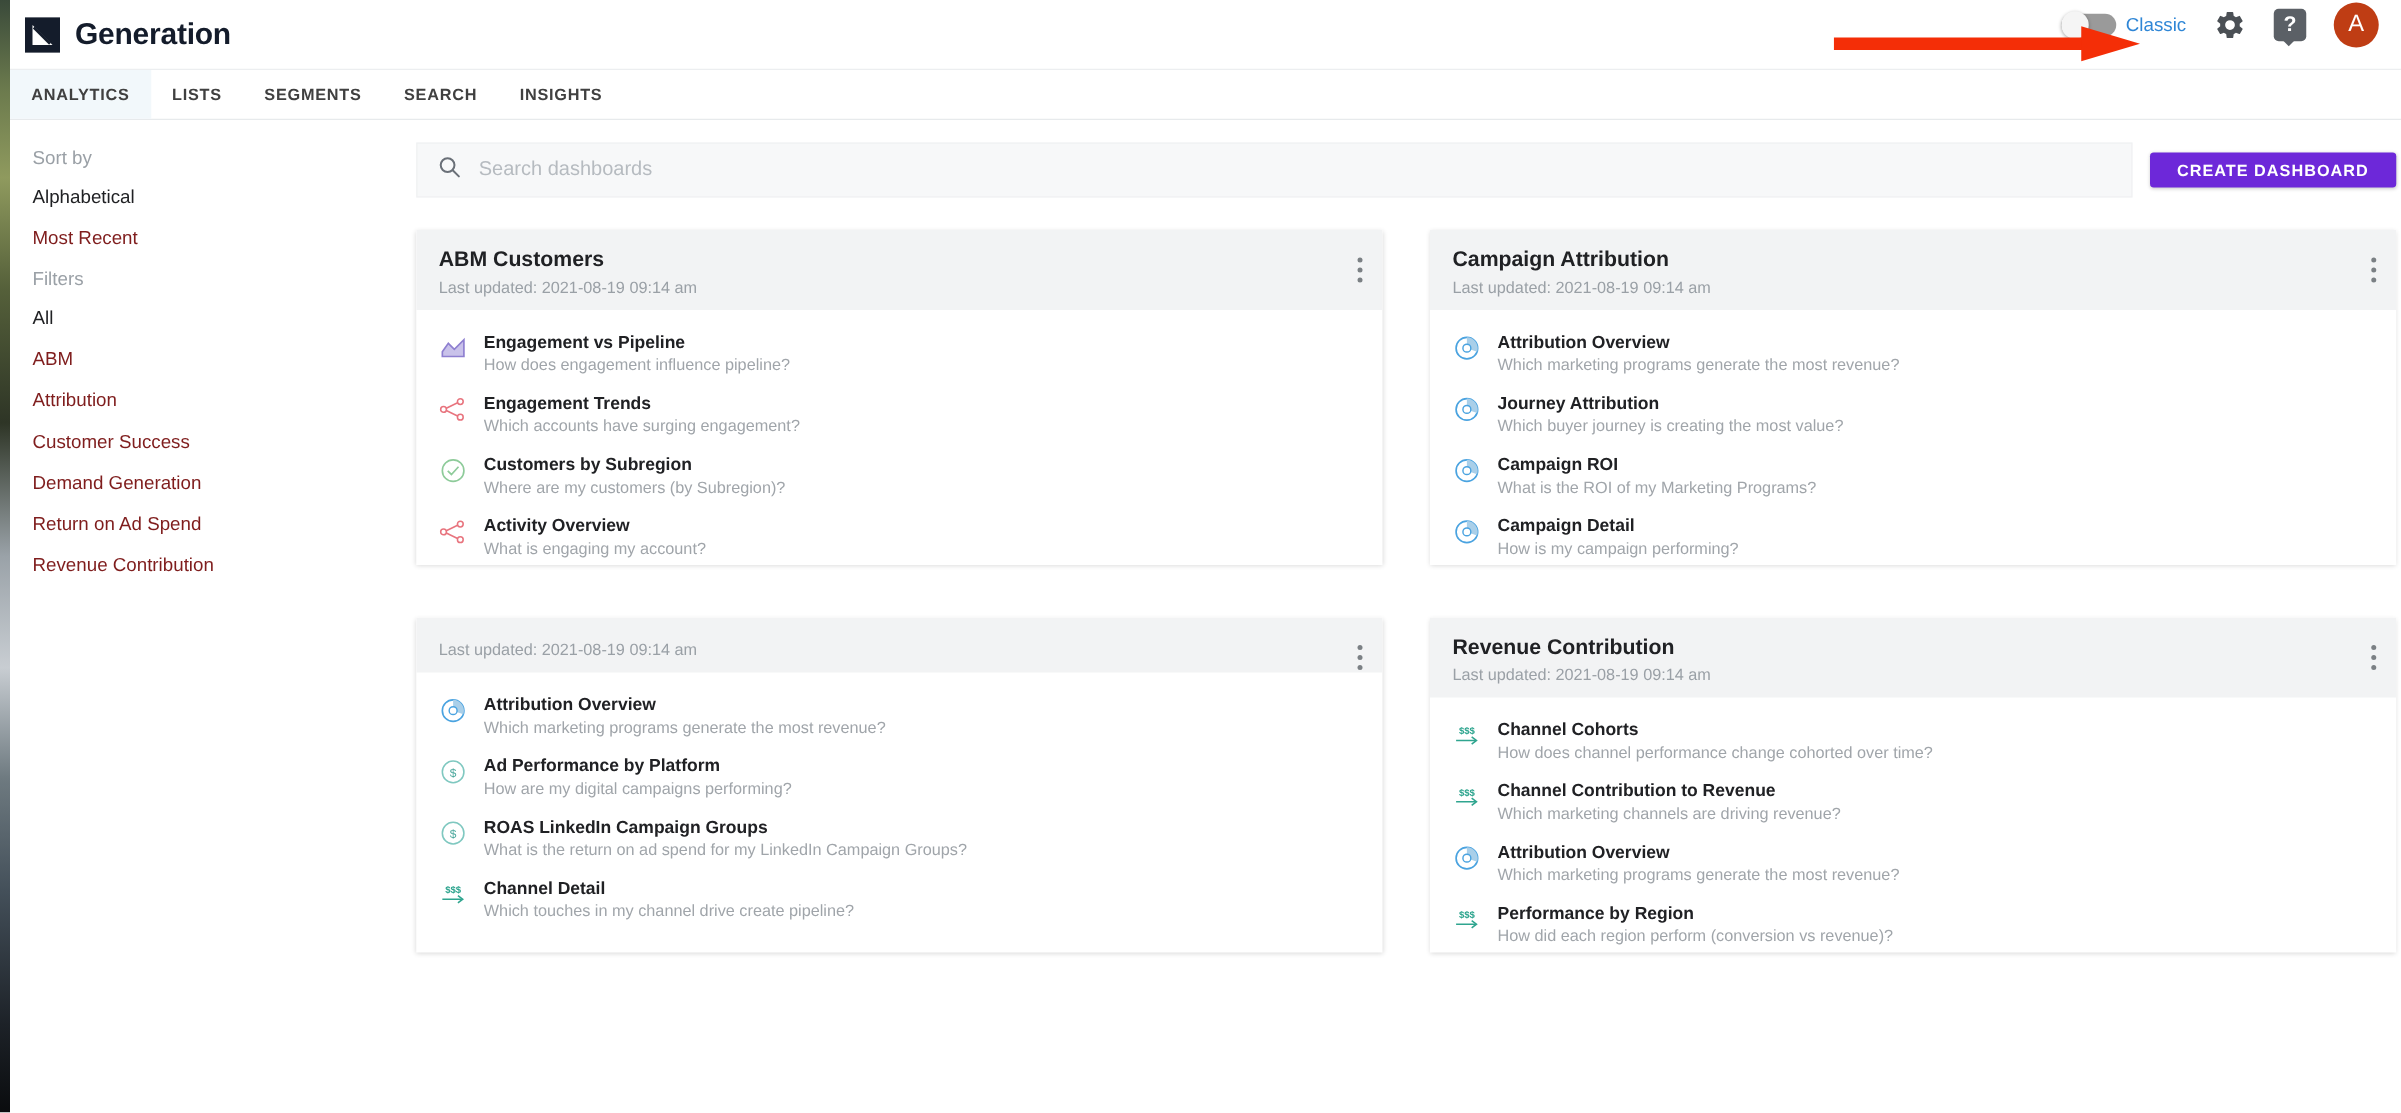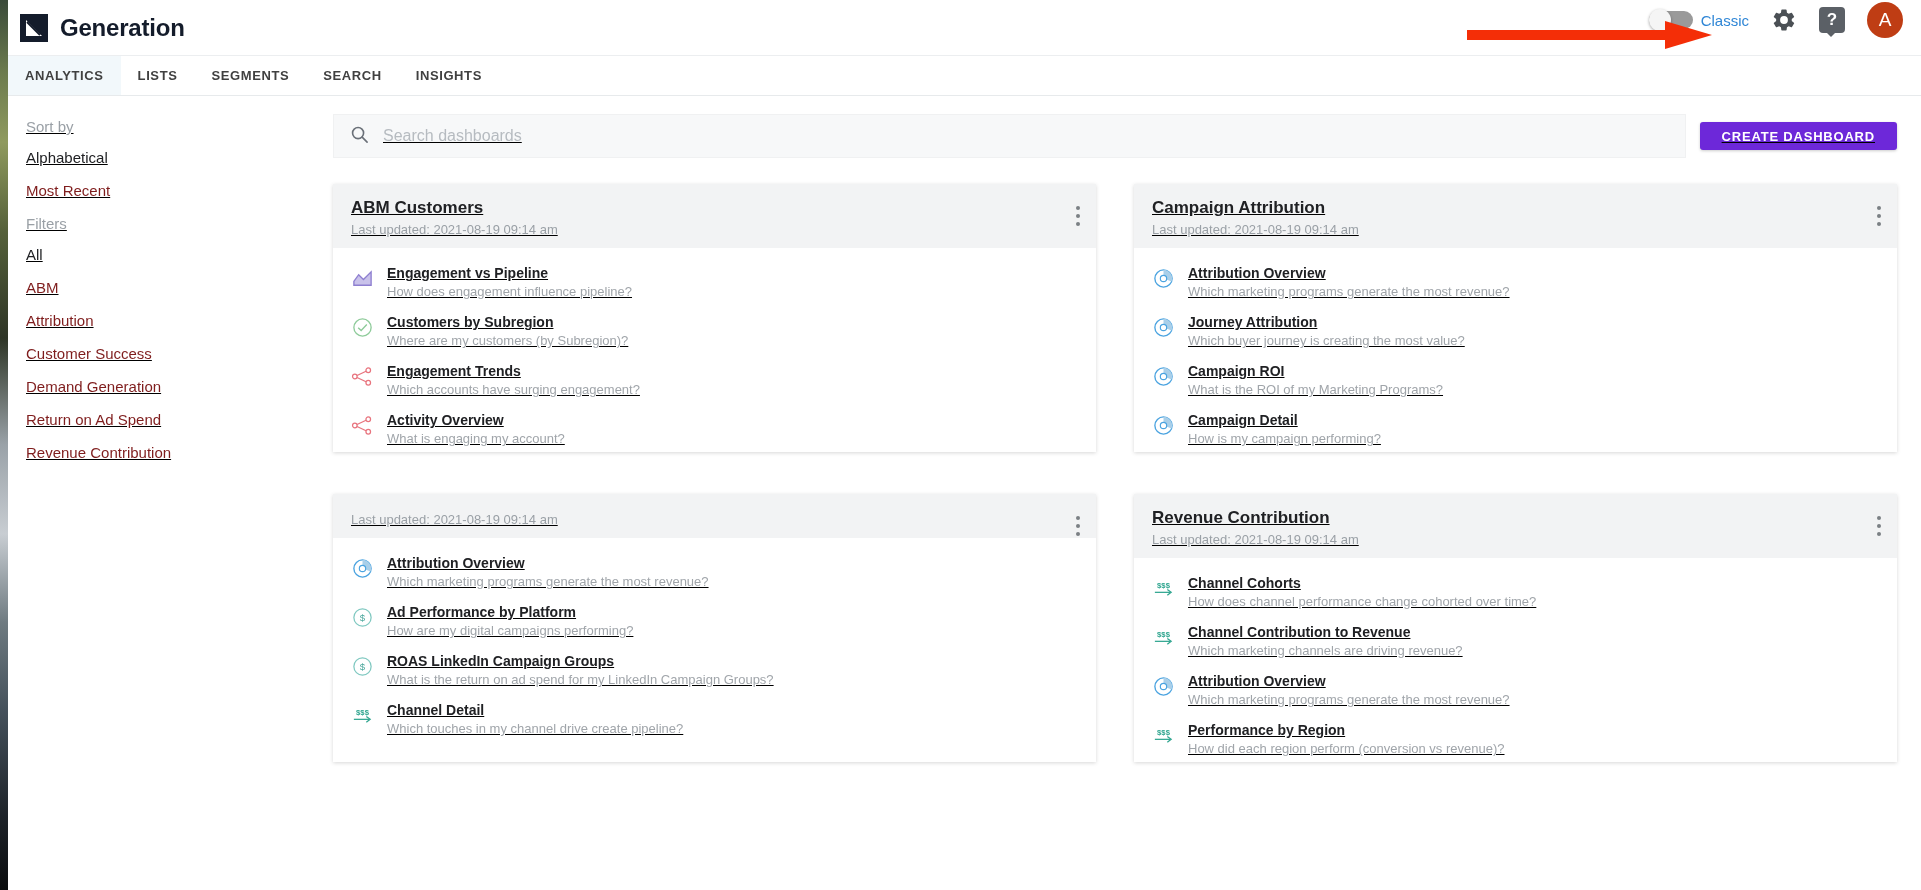--- a/index.html
+++ b/index.html
@@ -75,33 +75,33 @@
     border-bottom: 1px solid #e7eaec; background: #fff;
   }
   .navtab {
     display: flex; align-items: center; padding: 0 17px;
     font-size: 13px; font-weight: 700; letter-spacing: .6px;
     color: #404040; cursor: pointer; white-space: nowrap;
   }
   .navtab.active { background: #f2f8fb; }
 
   
-  .content { display: flex; height: 794px; text-decoration: underline; }
+  .content { display: flex; height: 794px; }
 
   .sidebar { width: 325px; flex: 0 0 325px; padding: 22px 0 0 18px; }
   .side-group-label {
     font-size: 15px; color: #9aa0a6; margin-bottom: 14px; margin-top: 14px;
   }
   .side-group-label:first-child { margin-top: 0; }
   .side-item {
     font-size: 15px; color: #7f1d1d; margin-bottom: 16px; cursor: pointer; white-space: nowrap;
   }
   .side-item.current { color: #202124; }
 
-  .main { flex: 1; padding-top: 18px; padding-right: 24px; }
+  .main { flex: 1; padding-top: 18px; padding-right: 4px; }
 
   .searchrow { display: flex; align-items: center; gap: 14px; margin-bottom: 26px; }
   .searchbox {
     flex: 1; height: 44px; background: #f7f8f9; border: 1px solid #f0f1f2;
     display: flex; align-items: center; padding: 0 16px; gap: 14px;
   }
   .searchbox input {
     flex: 1; border: 0; background: transparent; outline: none;
     font-family: "Liberation Sans", sans-serif; font-size: 16px; color: #3c4043;
   }
@@ -240,47 +240,47 @@
                     <path d="M3 15 L8 8 L13 13 L21 5 L21 19 L3 19 Z" fill="#c9c2ea" stroke="#8e7fd0" stroke-width="1.4"></path>
                   </svg>
               </span>
               <div>
                 <div class="report-name">Engagement vs Pipeline</div>
                 <div class="report-desc">How does engagement influence pipeline?</div>
               </div>
             </div>
             <div class="report-row">
               <span class="report-icon">
-                <svg width="23" height="23" viewBox="0 0 24 24" stroke="#8ecb9a" stroke-width="1.4" fill="none">
-                  <circle cx="12" cy="12" r="9"></circle>
-                    <path d="M7.5 12.2 L10.6 15.2 L16.5 8.8"></path>
-                </svg>
-              </span>
-              <div>
-                <div class="report-name">Customers by Subregion</div>
-                <div class="report-desc">Where are my customers (by Subregion)?</div>
-              </div>
-            </div>
-            <div class="report-row">
-              <span class="report-icon">
                 <svg width="23" height="23" viewBox="0 0 24 24" stroke="#e8747e" stroke-width="1.3" fill="none">
                   <circle cx="4" cy="12" r="2.4"></circle>
                     <circle cx="18" cy="5.5" r="2.4"></circle>
                     <circle cx="18" cy="18.5" r="2.4"></circle>
                   <line x1="6.3" y1="11" x2="15.7" y2="6.5"></line>
                     <line x1="6.3" y1="13" x2="15.7" y2="17.5"></line>
                 </svg>
               </span>
               <div>
                 <div class="report-name">Engagement Trends</div>
                 <div class="report-desc">Which accounts have surging engagement?</div>
               </div>
             </div>
             <div class="report-row">
               <span class="report-icon">
+                <svg width="23" height="23" viewBox="0 0 24 24" stroke="#8ecb9a" stroke-width="1.4" fill="none">
+                  <circle cx="12" cy="12" r="9"></circle>
+                    <path d="M7.5 12.2 L10.6 15.2 L16.5 8.8"></path>
+                </svg>
+              </span>
+              <div>
+                <div class="report-name">Customers by Subregion</div>
+                <div class="report-desc">Where are my customers (by Subregion)?</div>
+              </div>
+            </div>
+            <div class="report-row">
+              <span class="report-icon">
                 <svg width="23" height="23" viewBox="0 0 24 24" stroke="#e8747e" stroke-width="1.3" fill="none">
                   <circle cx="4" cy="12" r="2.4"></circle>
                     <circle cx="18" cy="5.5" r="2.4"></circle>
                     <circle cx="18" cy="18.5" r="2.4"></circle>
                   <line x1="6.3" y1="11" x2="15.7" y2="6.5"></line>
                     <line x1="6.3" y1="13" x2="15.7" y2="17.5"></line>
                 </svg>
               </span>
               <div>
                 <div class="report-name">Activity Overview</div>

